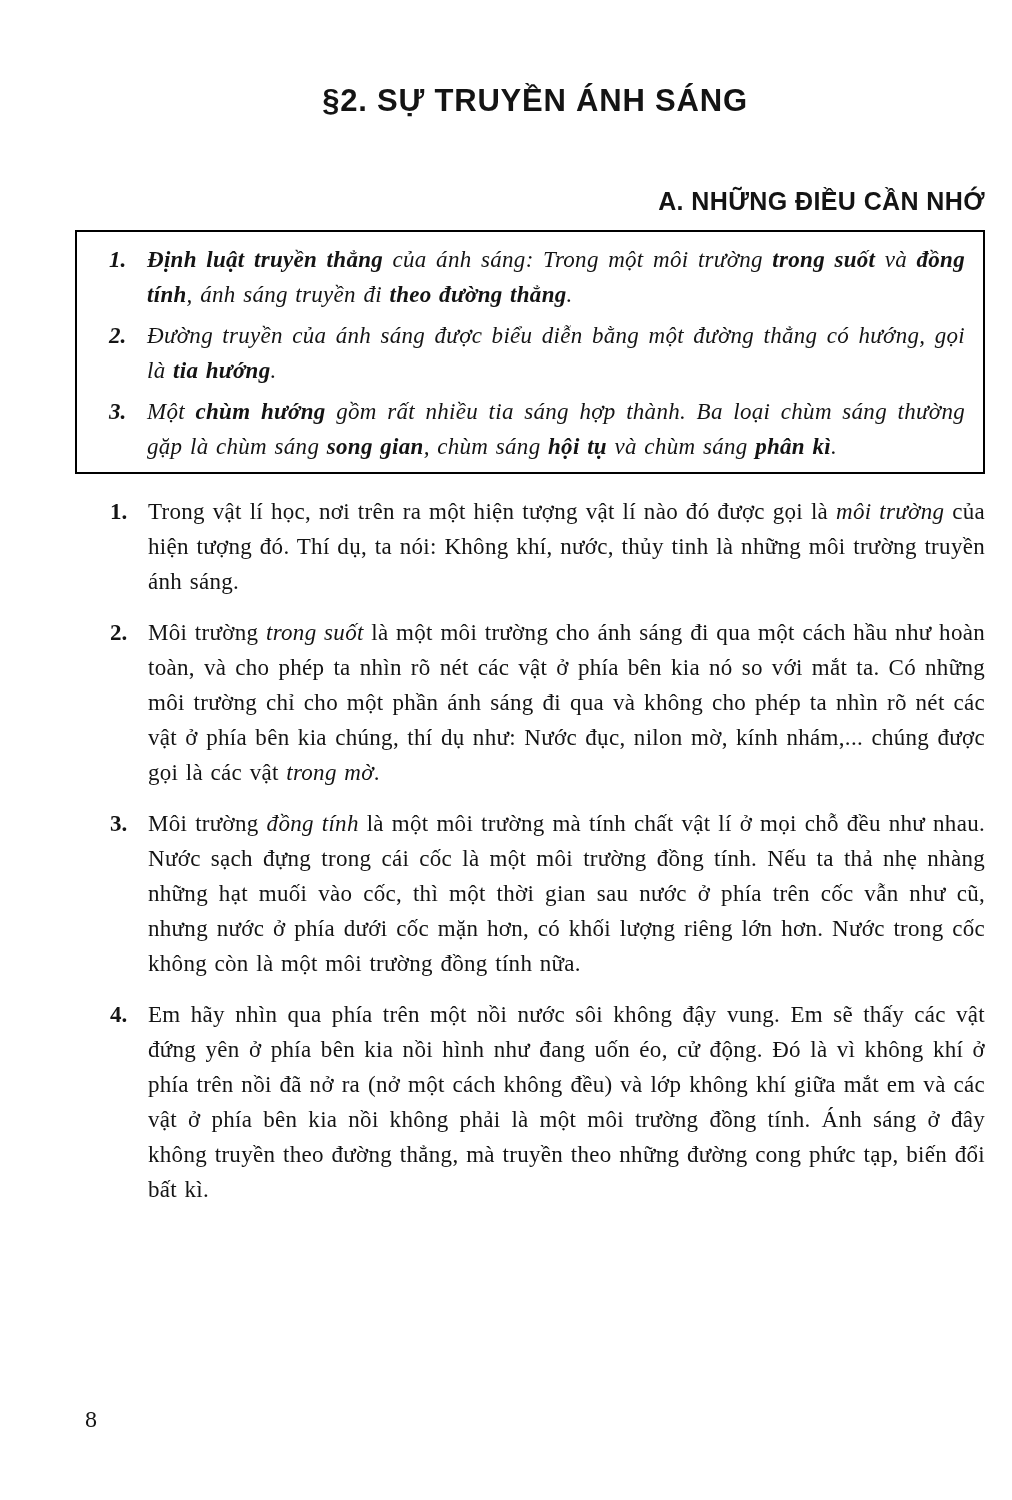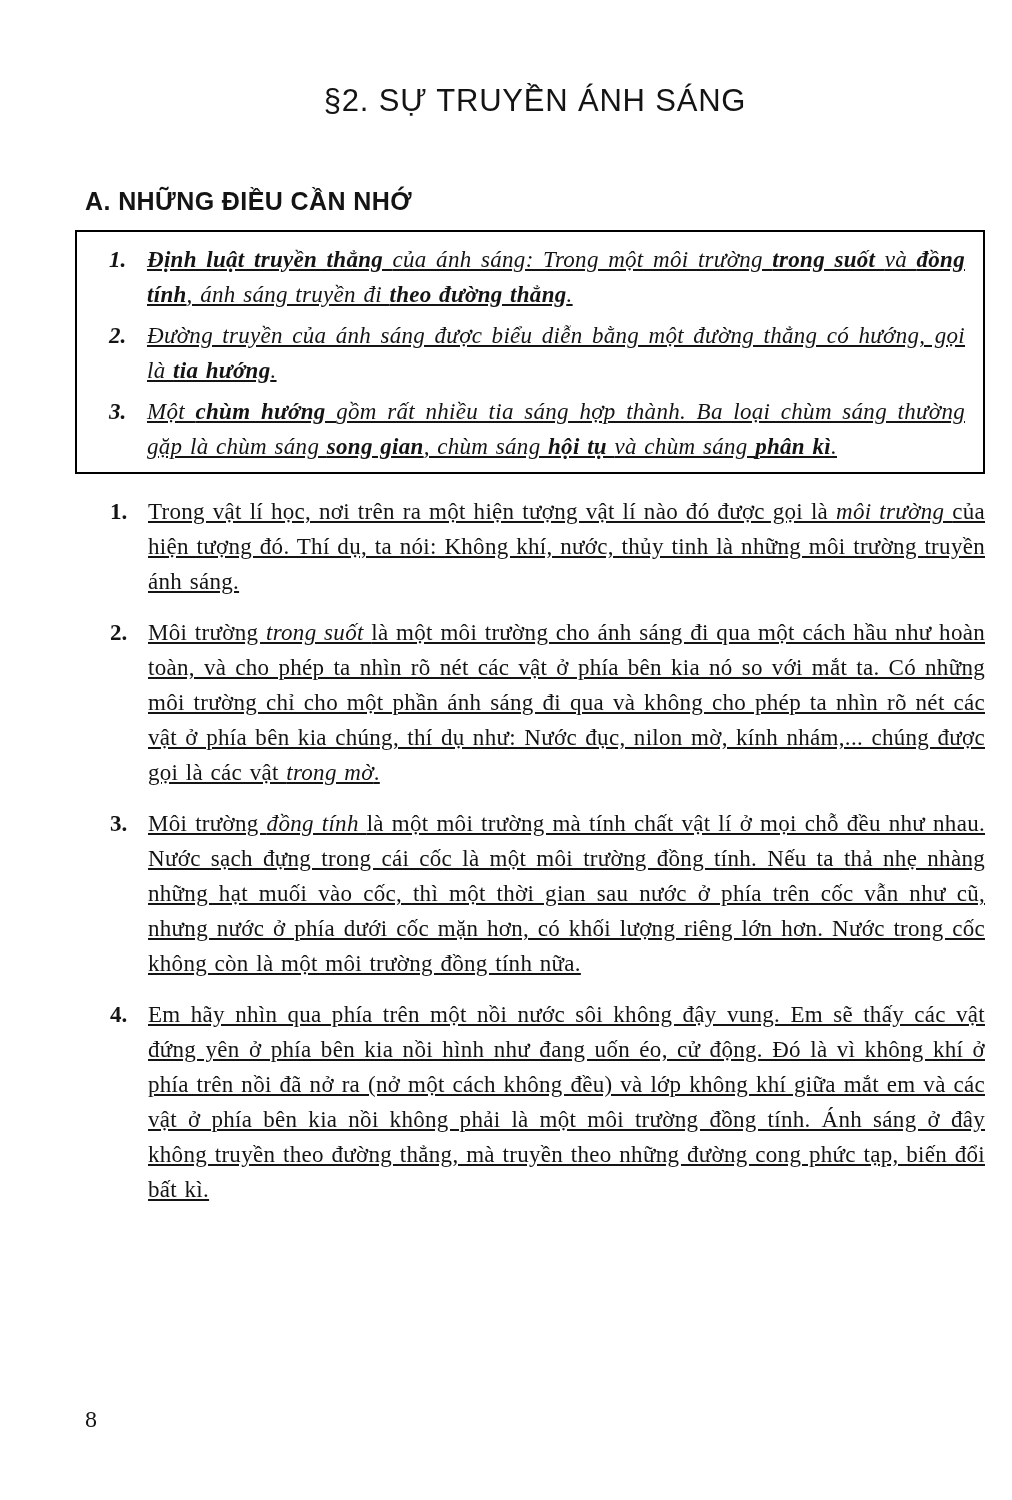--- a/index.html
+++ b/index.html
@@ -8,32 +8,33 @@
     width:1012px; height:1500px;
     position:relative; overflow:hidden;
     font-family:"Liberation Serif", serif;
     color:#141414;
   }
   .page { padding:82px 27px 0 85px; }
 
   .title {
     text-align:center;
     font-family:"Liberation Sans", sans-serif;
-    font-weight:400;
+    font-weight:700;
     font-size:31px;
     letter-spacing:0.8px;
     line-height:38px;
   }
 
   .section-heading {
     font-family:"Liberation Sans", sans-serif;
     font-weight:700;
     font-size:25px;
     letter-spacing:0.4px;
     line-height:30px;
+    text-align:right;
   }
   .heading-a { margin-top:66px; }
   .heading-b { margin-top:58px; }
 
   .recall-box {
     margin-top:14px;
     margin-left:-10px;
     border:2px solid #000;
     padding:10px 18px 8px 14px;
   }
@@ -53,21 +54,20 @@
   .recall-box .item { padding-left:18px; }
   .recall-box .num { font-style:italic; }
 
   .item .txt {
     flex:1 1 auto;
     font-size:23px;
     line-height:35px;
     text-align:justify;
     letter-spacing:0.3px;
     word-spacing:1.5px;
-    text-decoration:underline;
   }
   .recall-box .txt { font-style:italic; }
 
   .deep-items { margin-top:20px; }
   .deep-items .item { padding-left:25px; }
   .deep-items .item + .item { margin-top:16px; }
 
   .b { font-weight:700; }
   .i { font-style:italic; }
 

